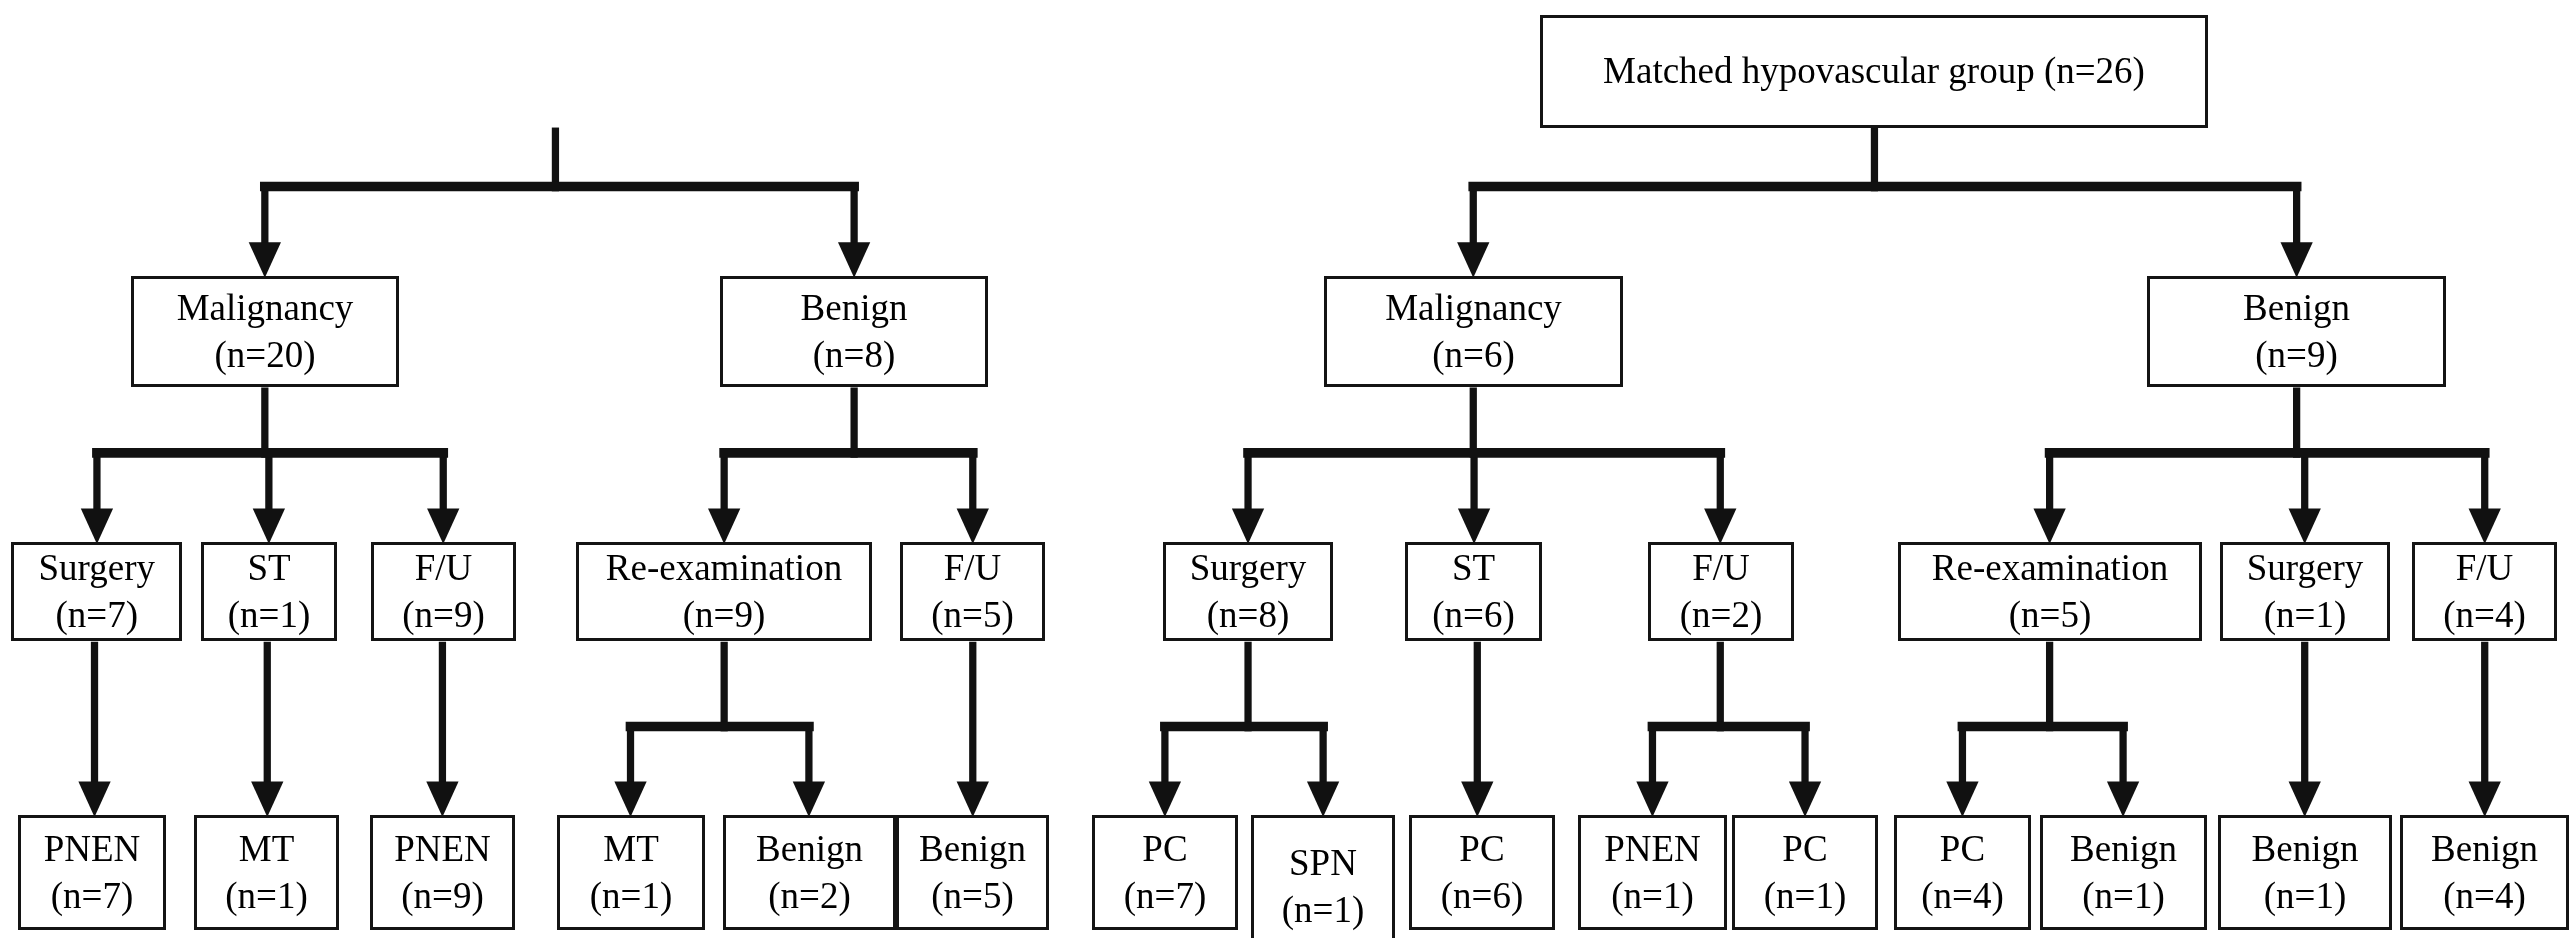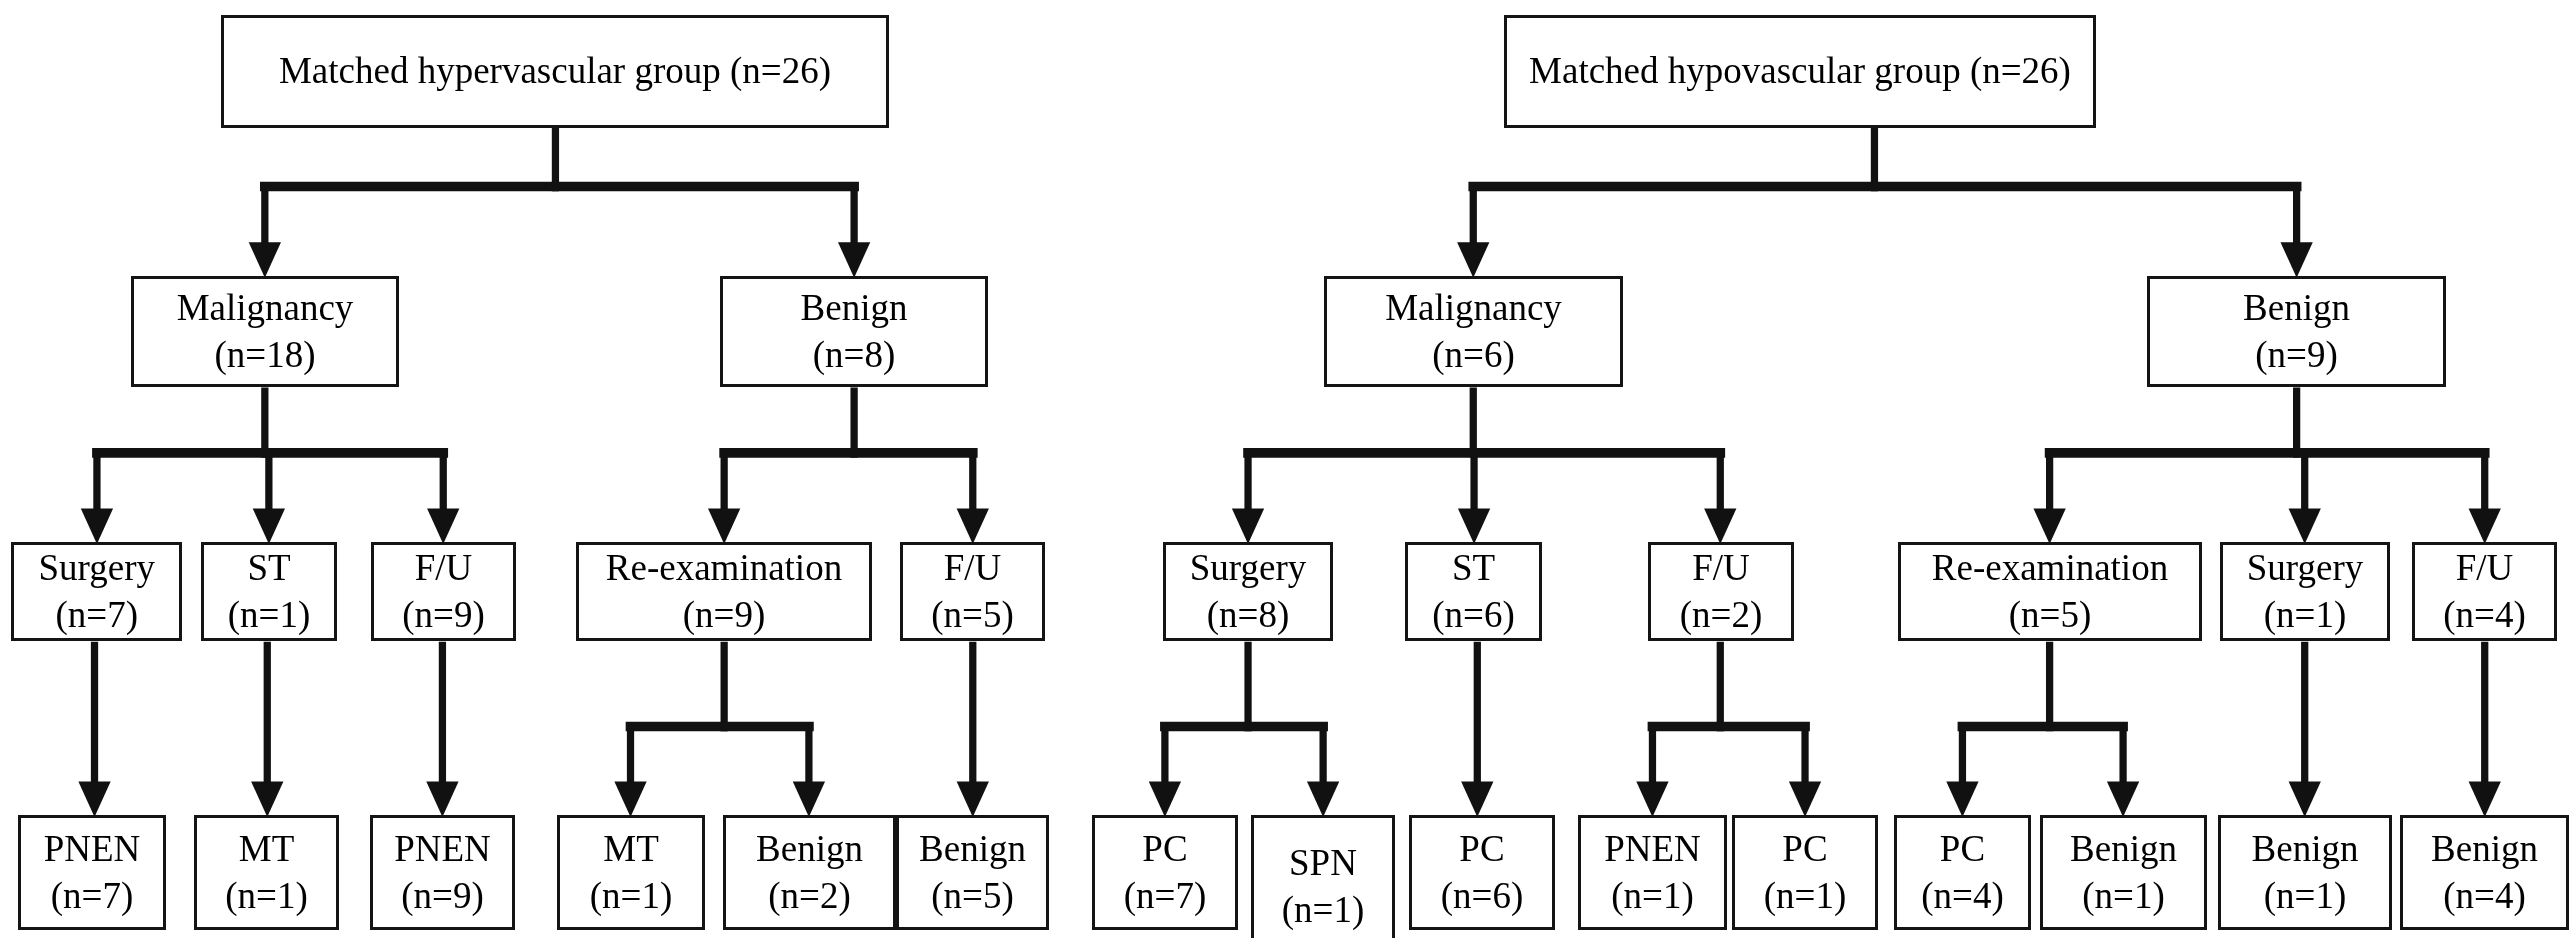--- a/index.html
+++ b/index.html
@@ -125,27 +125,24 @@
       <polygon points="1810,968 1850,968 1830,1012"></polygon>
       <polygon points="2027,968 2067,968 2047,1012"></polygon>
       <polygon points="2216,968 2256,968 2236,1012"></polygon>
       <polygon points="2411,968 2451,968 2431,1012"></polygon>
       <polygon points="2610,968 2650,968 2630,1012"></polygon>
       <polygon points="2835,968 2875,968 2855,1012"></polygon>
       <polygon points="3058,968 3098,968 3078,1012"></polygon>
     </g>
   </svg>
 
-  <div class="node" style="left:221px; top:14.5px; width:668px; height:113px;">
-    <span>Matched hypervascular group (n=26)</span>
-  </div>
 
   <div class="node" style="left:131px; top:276px; width:268px; height:111px;">
     <span>Malignancy</span>
-    <span>(n=18)</span>
+    <span>(n=20)</span>
   </div>
   <div class="node" style="left:720px; top:276px; width:268px; height:111px;">
     <span>Benign</span>
     <span>(n=8)</span>
   </div>
 
   <div class="node" style="left:11.3px; top:542px; width:171px; height:99px;">
     <span>Surgery</span>
     <span>(n=7)</span>
   </div>
@@ -184,21 +181,21 @@
   </div>
   <div class="node" style="left:723px; top:815px; width:173px; height:115px;">
     <span>Benign</span>
     <span>(n=2)</span>
   </div>
   <div class="node" style="left:896px; top:815px; width:153px; height:115px;">
     <span>Benign</span>
     <span>(n=5)</span>
   </div>
 
-  <div class="node" style="left:1504px; top:14.5px; width:592px; height:113px;">
+  <div class="node" style="left:1540px; top:14.5px; width:668px; height:113px;">
     <span>Matched hypovascular group (n=26)</span>
   </div>
 
   <div class="node" style="left:1324px; top:276px; width:299px; height:111px;">
     <span>Malignancy</span>
     <span>(n=6)</span>
   </div>
   <div class="node" style="left:2147px; top:276px; width:299px; height:111px;">
     <span>Benign</span>
     <span>(n=9)</span>

